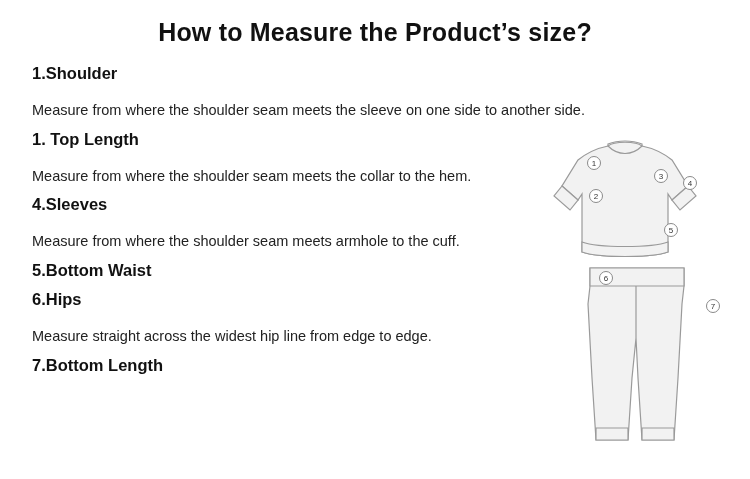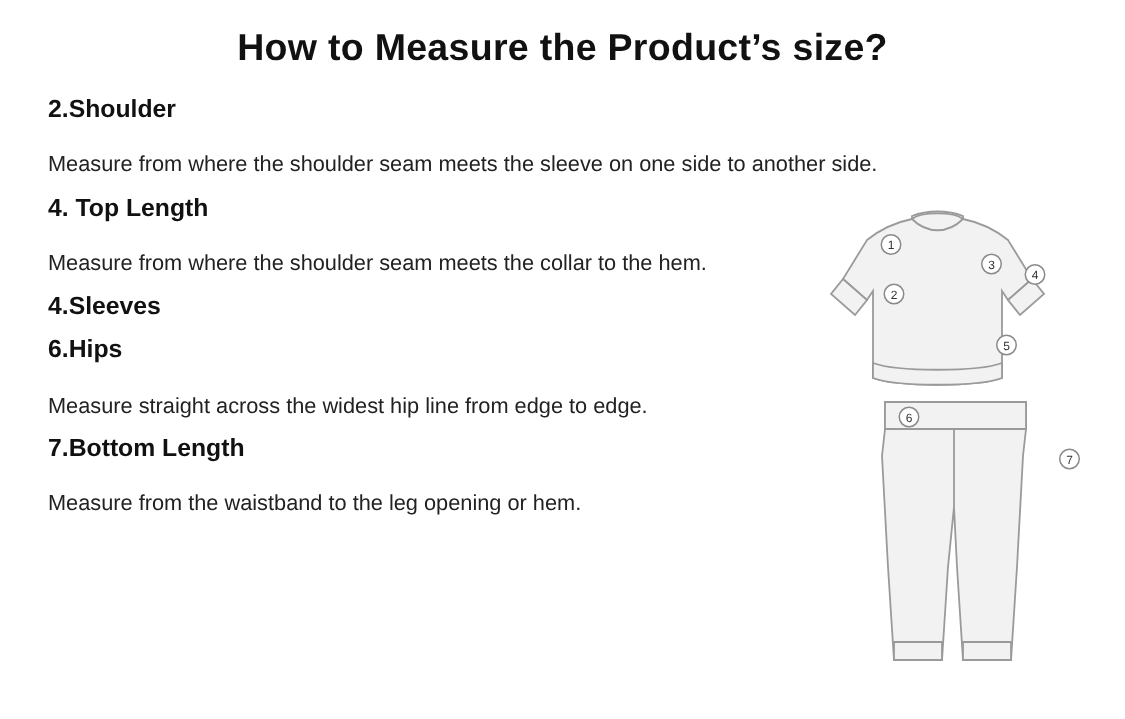--- a/index.html
+++ b/index.html
@@ -68,45 +68,46 @@
 </head>
 <body>
 
 <div class="page">
 
   <div class="title">How to Measure the Product’s size?</div>
 
   <div class="content">
 
     <div class="item">
-      <div class="item-head">2.Shoulder</div>
+      <div class="item-head">1.Shoulder</div>
       <div class="item-desc">Measure from where the shoulder seam meets the sleeve on one side to another side.</div>
     </div>
 
 
     <div class="item">
-      <div class="item-head">4. Top Length</div>
+      <div class="item-head">1. Top Length</div>
       <div class="item-desc">Measure from where the shoulder seam meets the collar to the hem.</div>
     </div>
 
     <div class="item">
       <div class="item-head">4.Sleeves</div>
+      <div class="item-desc">Measure from where the shoulder seam meets armhole to the cuff.</div>
     </div>
 
     <div class="item">
+      <div class="item-head">5.Bottom Waist</div>
     </div>
 
     <div class="item">
       <div class="item-head">6.Hips</div>
       <div class="item-desc">Measure straight across the widest hip line from edge to edge.</div>
     </div>
 
     <div class="item">
       <div class="item-head">7.Bottom Length</div>
-      <div class="item-desc">Measure from the waistband to the leg opening or hem.</div>
     </div>
 
   </div>
 
   <div class="figure">
     <svg width="212" height="330" viewBox="0 0 212 330" xmlns="http://www.w3.org/2000/svg">
       <g fill="#f2f2f2" stroke="#9a9a9a" stroke-width="1.2">
 
         <path d="M46 32 C56 24, 66 20, 76 18 L76 16 C86 12, 100 12, 110 16 L110 18 C120 20, 130 24, 140 32
                  L156 58 L140 72 L136 66 L136 124 C120 130, 66 130, 50 124 L50 66 L46 72 L30 58 Z"></path>

